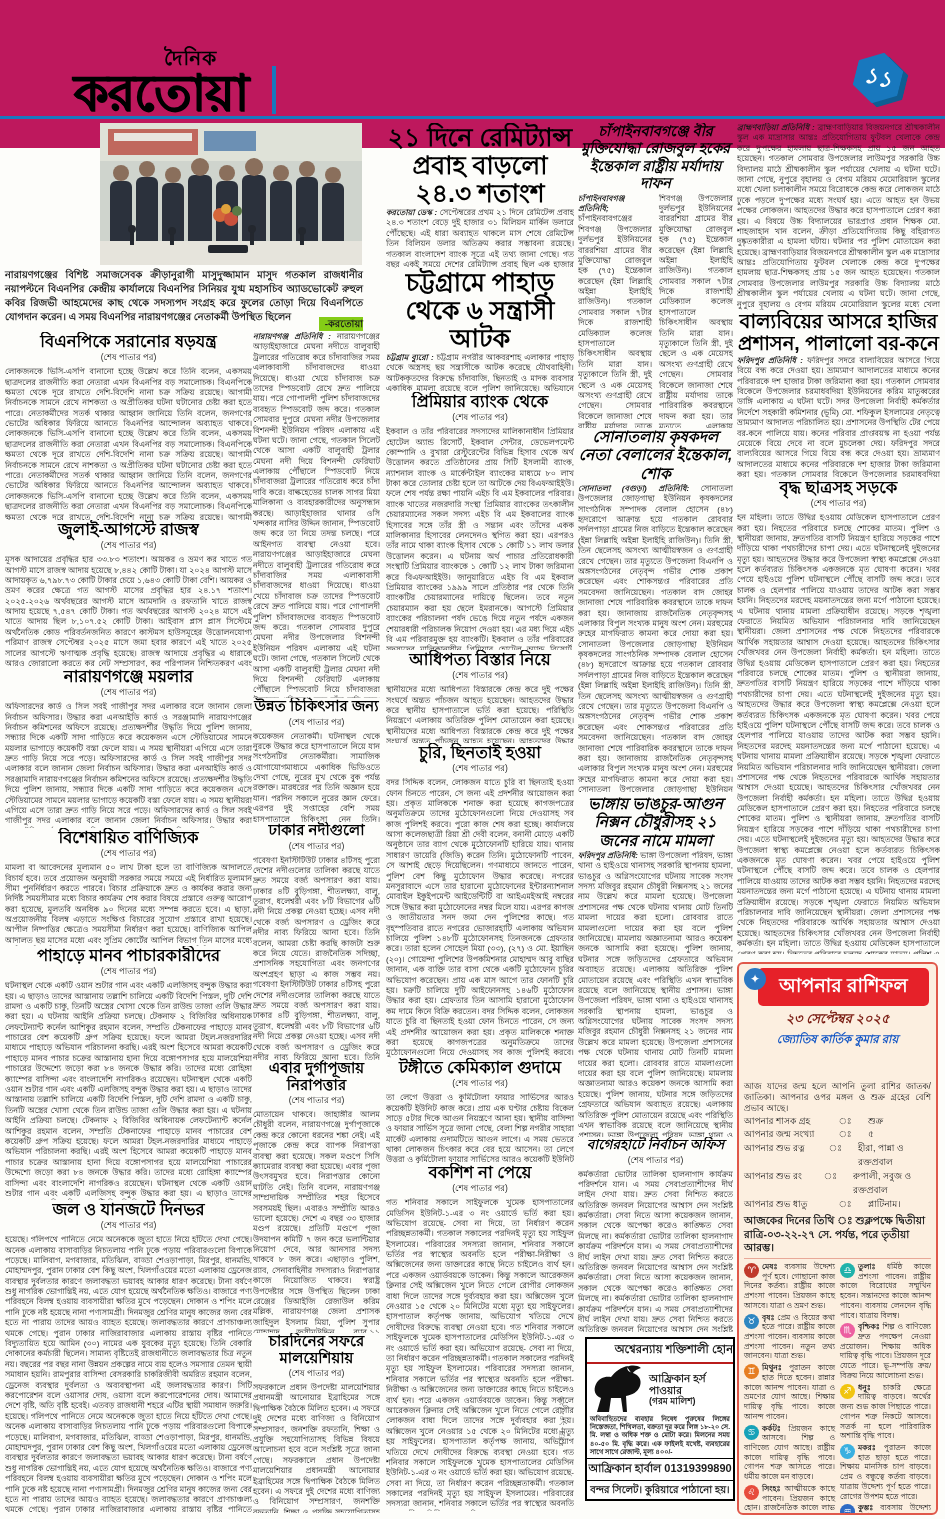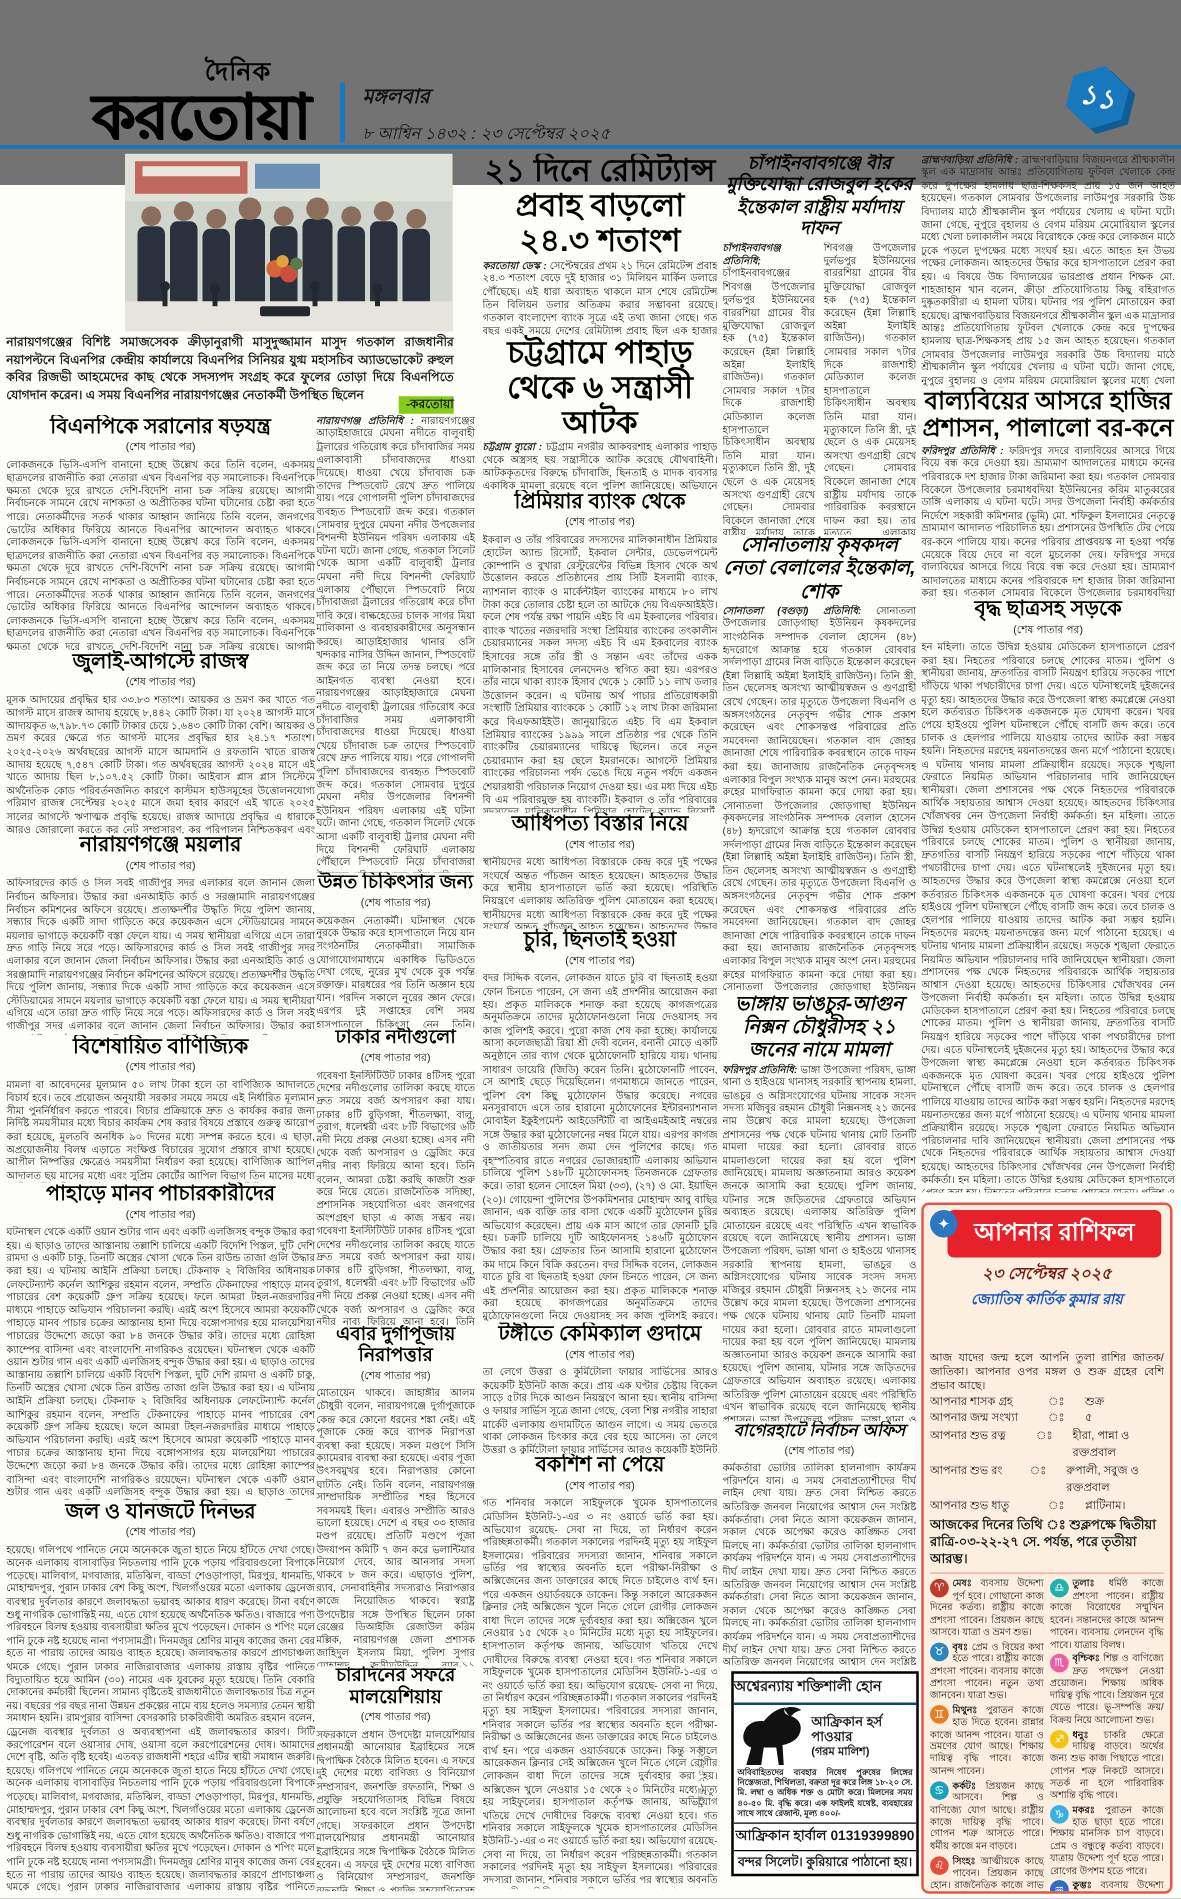--- a/index.html
+++ b/index.html
@@ -1,19 +1,19 @@
 <!DOCTYPE html>
 <html><head>
 <meta charset="utf-8">
 <style>
   html,body{margin:0;padding:0;background:#888;}
   #page{position:relative;width:945px;height:1519px;background:#fdfdfa;overflow:hidden;
         font-family:"Liberation Sans","DejaVu Sans",sans-serif;color:#1b1b1b;margin:0 auto;}
   
-  #masthead{position:absolute;left:0;top:0;width:945px;height:148px;background:#737373;}
+  #masthead{position:absolute;left:0;top:0;width:945px;height:148px;background:#be185d;}
   #logo{position:absolute;left:58px;top:48px;width:205px;text-align:center;color:#000;}
   #logo .logo-top{font-size:20px;font-weight:bold;letter-spacing:1px;line-height:1;margin-left:60px;}
   #logo .logo-main{font-size:50px;font-weight:bold;line-height:1.02;letter-spacing:-1px;
                    text-shadow:1px 1px 0 #000;}
   #mast-divider{position:absolute;left:272px;top:66px;width:4px;height:48px;background:#1878be;}
   #date-block{position:absolute;left:290px;top:64px;color:#111;}
   #date-block .weekday{font-size:16px;font-weight:bold;font-style:italic;}
   #date-block .dateline{font-size:13px;font-style:italic;margin-top:6px;}
   #pagenum{position:absolute;left:853px;top:52px;width:56px;height:56px;}
   #pagenum .hexback,#pagenum .hex{position:absolute;left:0;top:0;width:50px;height:52px;
@@ -40,21 +40,21 @@
   .continuation{text-align:center;font-size:8.5px;margin:0 0 2px 0;}
   .article .body{font-size:8px;line-height:1.3;text-align:justify;overflow:hidden;height:100%;}
   .article .body .byline{font-weight:bold;font-style:italic;}
   .body.twocol{column-count:2;column-gap:7px;}
   
   #pressmark{position:absolute;left:556px;top:1336px;width:12px;height:110px;font-size:7px;color:#555;
              writing-mode:vertical-rl;transform:rotate(180deg);letter-spacing:1px;}
   
   #ad{position:absolute;left:585px;top:1337px;width:146px;height:160px;border:2px solid #000;
       background:#fff;overflow:hidden;font-weight:bold;}
-  #ad .ad-title{border-bottom:2px solid #0c4a6e;text-align:left;font-size:11.5px;padding:2px 0;}
+  #ad .ad-title{border-bottom:2px solid #b91c1c;text-align:right;font-size:11.5px;padding:2px 0;}
   #ad .ad-mid{display:flex;align-items:center;}
   #ad .ad-horse{width:62px;height:50px;flex:0 0 62px;}
   #ad .ad-prod{flex:1;text-align:left;font-size:10.5px;line-height:1.15;}
   #ad .ad-sub{font-size:9px;}
   #ad .ad-body{font-size:6.6px;line-height:1.25;text-align:justify;padding:1px 3px;}
   #ad .ad-contact{border-top:1.5px solid #000;border-bottom:1.5px solid #000;text-align:center;
                   font-size:11px;padding:1px 0;margin-top:1px;}
   #ad .ad-addr{text-align:center;font-size:10px;padding-top:1px;}
   
   #horoscope{position:absolute;left:737px;top:962px;width:201px;height:553px;background:#fcefe0;
@@ -81,24 +81,20 @@
 <body>
 
 <div id="page">
 
   <div id="masthead">
     <div id="logo">
       <div class="logo-top">দৈনিক</div>
       <div class="logo-main">করতোয়া</div>
     </div>
     <div id="mast-divider"></div>
-    <div id="date-block">
-      <div class="weekday">মঙ্গলবার</div>
-      <div class="dateline">৮ আশ্বিন ১৪৩২ : ২৩ সেপ্টেম্বর ২০২৫</div>
-    </div>
     <div id="pagenum">
       <div class="hexback"></div>
       <div class="hex">
         <span>১১</span>
       </div>
     </div>
   </div>
   <div id="bluerule"></div>
 
   <div id="photo">

